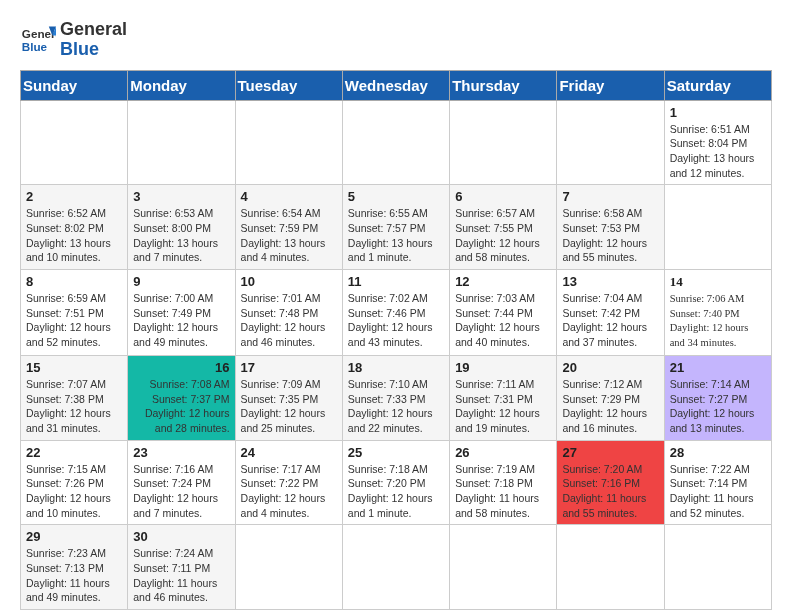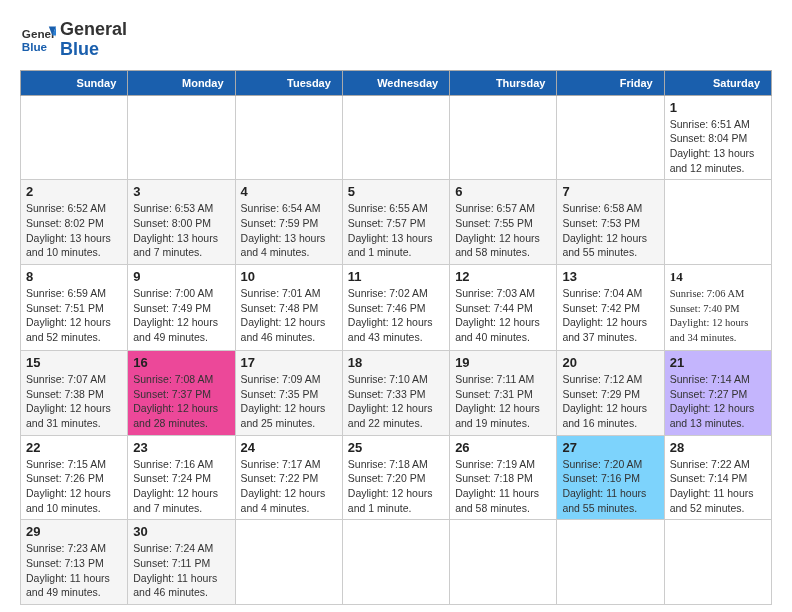--- a/index.html
+++ b/index.html
@@ -45,23 +45,23 @@
       color: #555;
     }
     .calendar {
       width: 100%;
       border-collapse: collapse;
       font-size: 11px;
     }
     .calendar th {
       background: #1a5fad;
       color: #fff;
-      text-align: right;
-      padding: 6px 11px;
-      font-size: 11px;
+      text-align: left;
+      padding: 6px 2px;
+      font-size: 15px;
       font-weight: bold;
       border: 1px solid #aaa;
     }
     .calendar td {
       vertical-align: top;
       border: 1px solid #ccc;
       padding: 4px 5px;
       width: calc(100% / 7);
       min-height: 80px;
       background: #fff;
@@ -187,21 +187,21 @@
         <td style="background: rgb(255, 255, 255); font-family: Liberation Serif, serif;">
           <span class="day-num">14</span>
           <div class="day-detail">Sunrise: 7:06 AM<br>Sunset: 7:40 PM<br>Daylight: 12 hours and 34 minutes.</div>
         </td>
       </tr>
       <tr>
         <td style="background: rgb(245, 245, 245);">
           <span class="day-num">15</span>
           <div class="day-detail">Sunrise: 7:07 AM<br>Sunset: 7:38 PM<br>Daylight: 12 hours and 31 minutes.</div>
         </td>
-        <td style="background: #ec4899;">
+        <td style="background: #14b8a6; text-align: right;">
           <span class="day-num">16</span>
           <div class="day-detail">Sunrise: 7:08 AM<br>Sunset: 7:37 PM<br>Daylight: 12 hours and 28 minutes.</div>
         </td>
         <td style="background: rgb(245, 245, 245);">
           <span class="day-num">17</span>
           <div class="day-detail">Sunrise: 7:09 AM<br>Sunset: 7:35 PM<br>Daylight: 12 hours and 25 minutes.</div>
         </td>
         <td style="background: rgb(245, 245, 245);">
           <span class="day-num">18</span>
           <div class="day-detail">Sunrise: 7:10 AM<br>Sunset: 7:33 PM<br>Daylight: 12 hours and 22 minutes.</div>
@@ -233,21 +233,21 @@
           <div class="day-detail">Sunrise: 7:17 AM<br>Sunset: 7:22 PM<br>Daylight: 12 hours and 4 minutes.</div>
         </td>
         <td style="background: rgb(255, 255, 255);">
           <span class="day-num">25</span>
           <div class="day-detail">Sunrise: 7:18 AM<br>Sunset: 7:20 PM<br>Daylight: 12 hours and 1 minute.</div>
         </td>
         <td style="background: rgb(255, 255, 255);">
           <span class="day-num">26</span>
           <div class="day-detail">Sunrise: 7:19 AM<br>Sunset: 7:18 PM<br>Daylight: 11 hours and 58 minutes.</div>
         </td>
-        <td style="background: #7dd3fc;">
+        <td style="background: #ef4444;">
           <span class="day-num">27</span>
           <div class="day-detail">Sunrise: 7:20 AM<br>Sunset: 7:16 PM<br>Daylight: 11 hours and 55 minutes.</div>
         </td>
         <td style="background: rgb(255, 255, 255);">
           <span class="day-num">28</span>
           <div class="day-detail">Sunrise: 7:22 AM<br>Sunset: 7:14 PM<br>Daylight: 11 hours and 52 minutes.</div>
         </td>
       </tr>
       <tr>
         <td style="background: rgb(245, 245, 245);">

